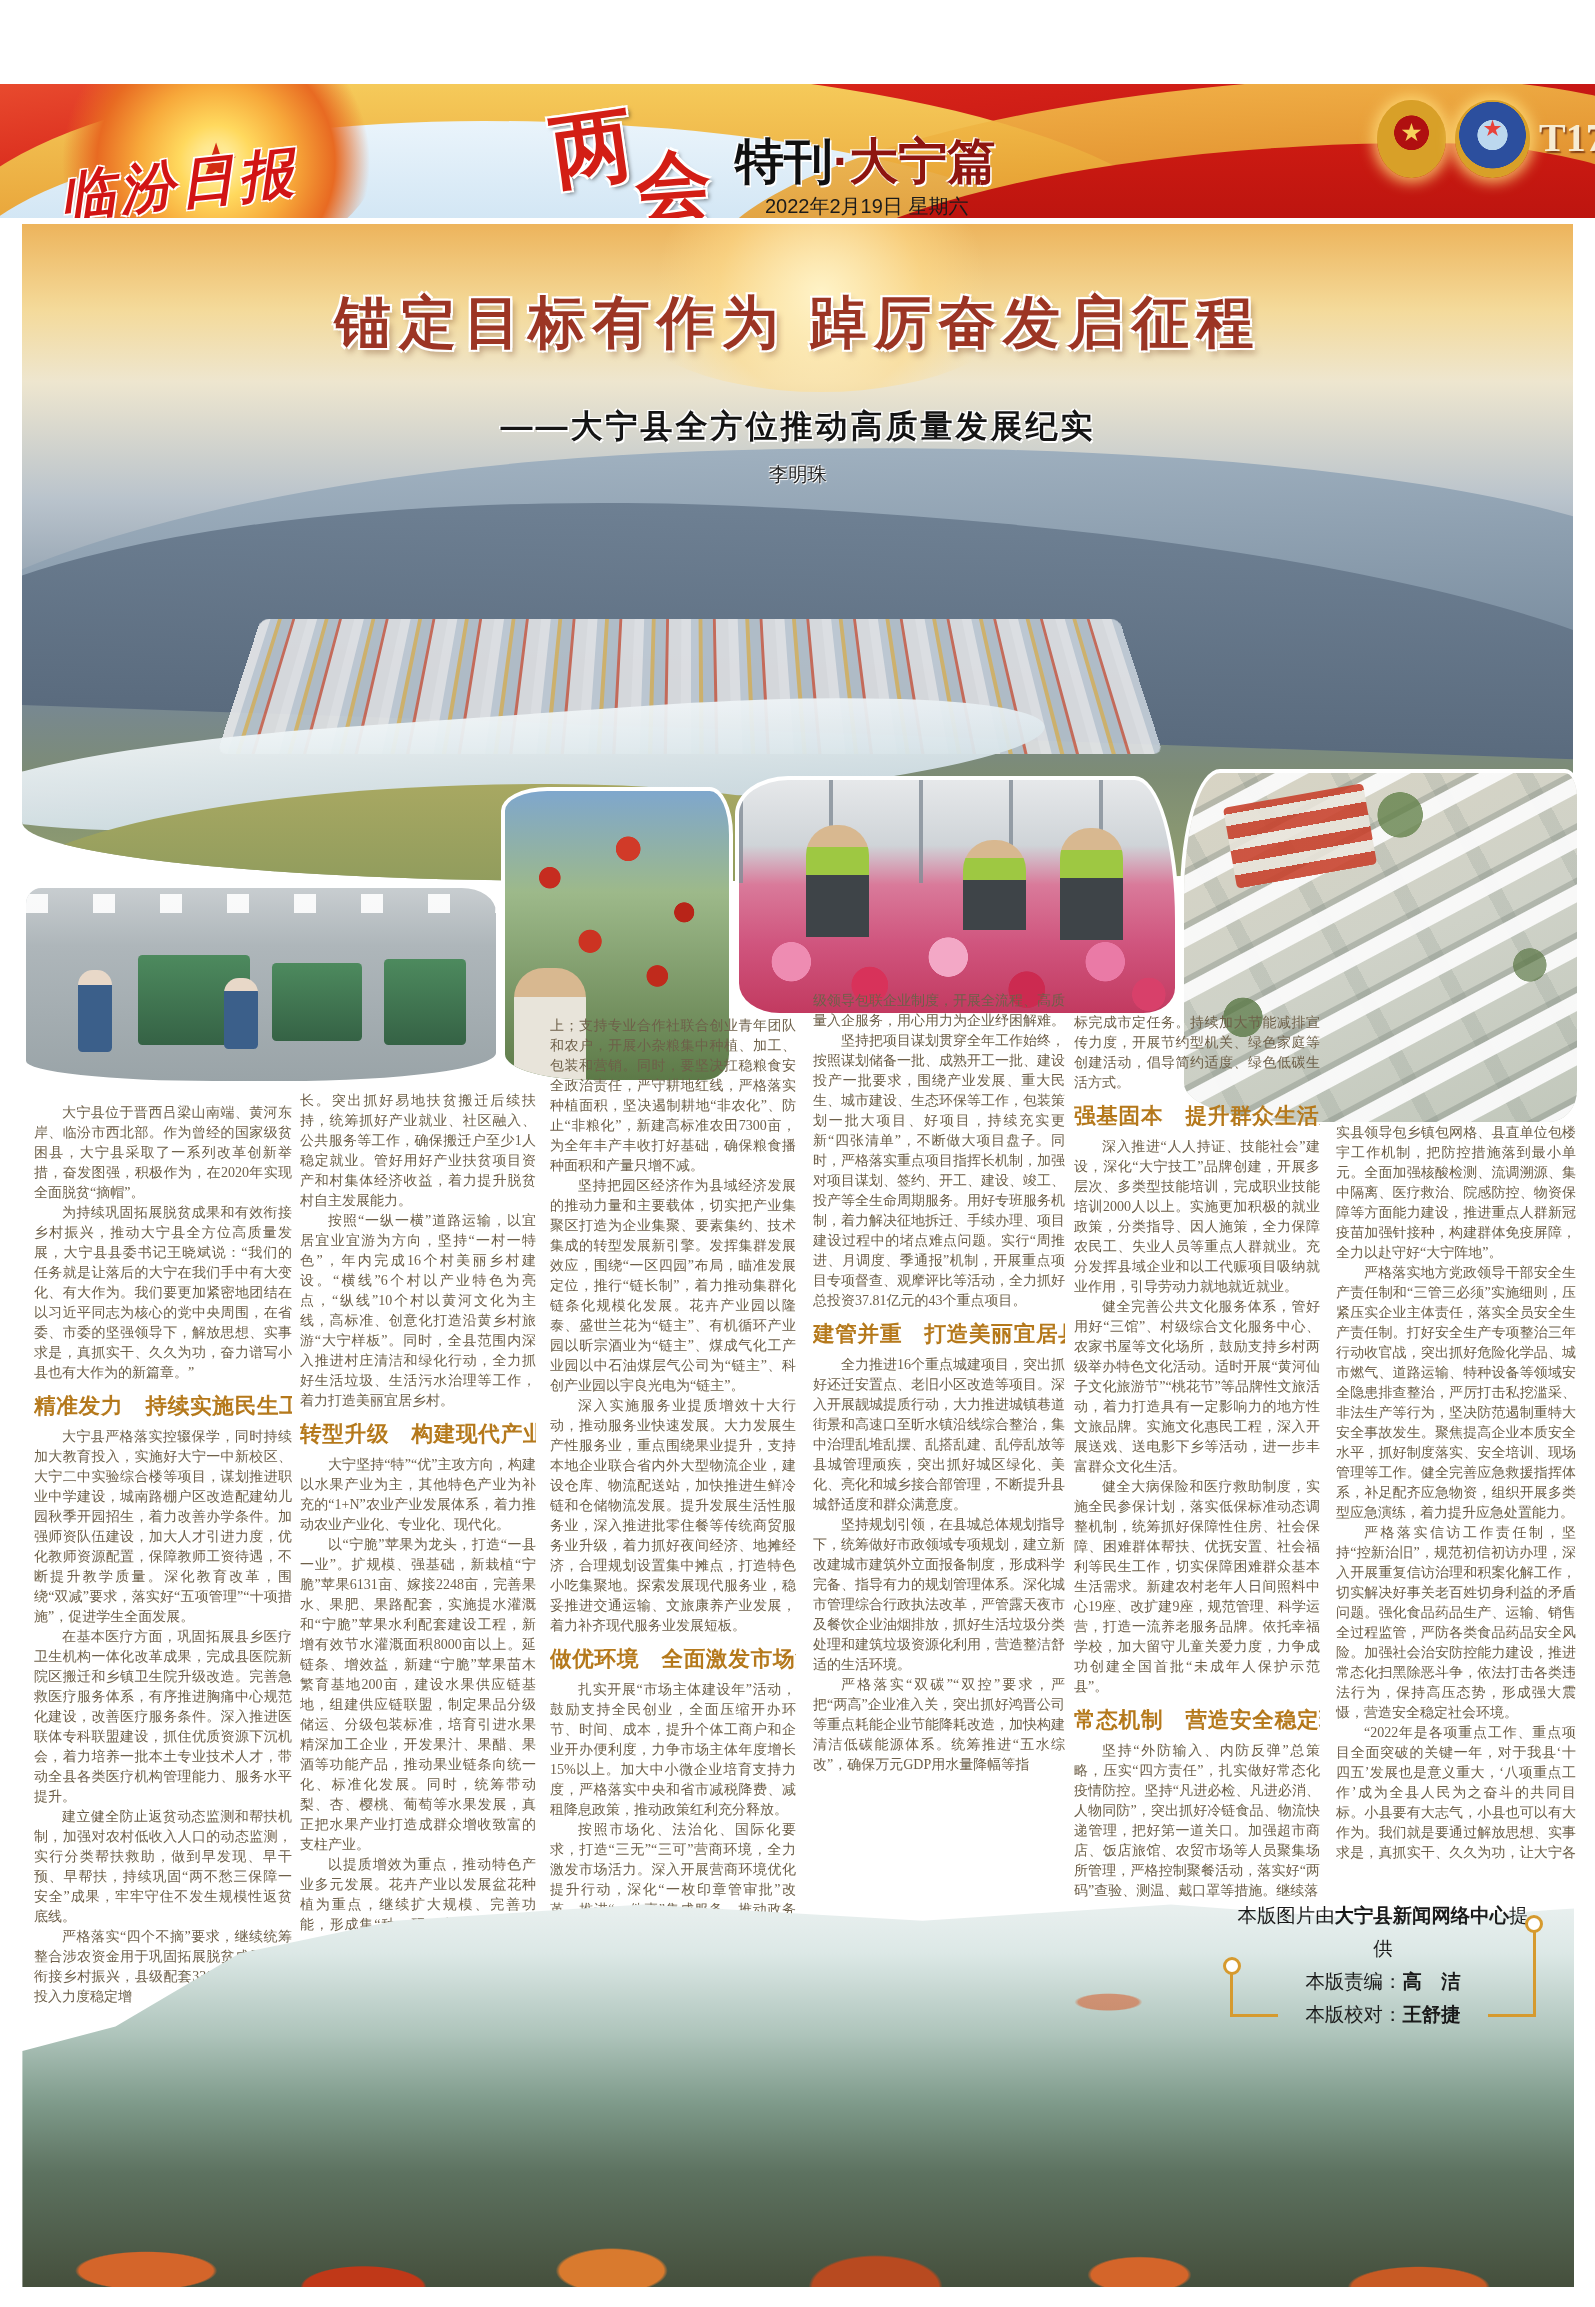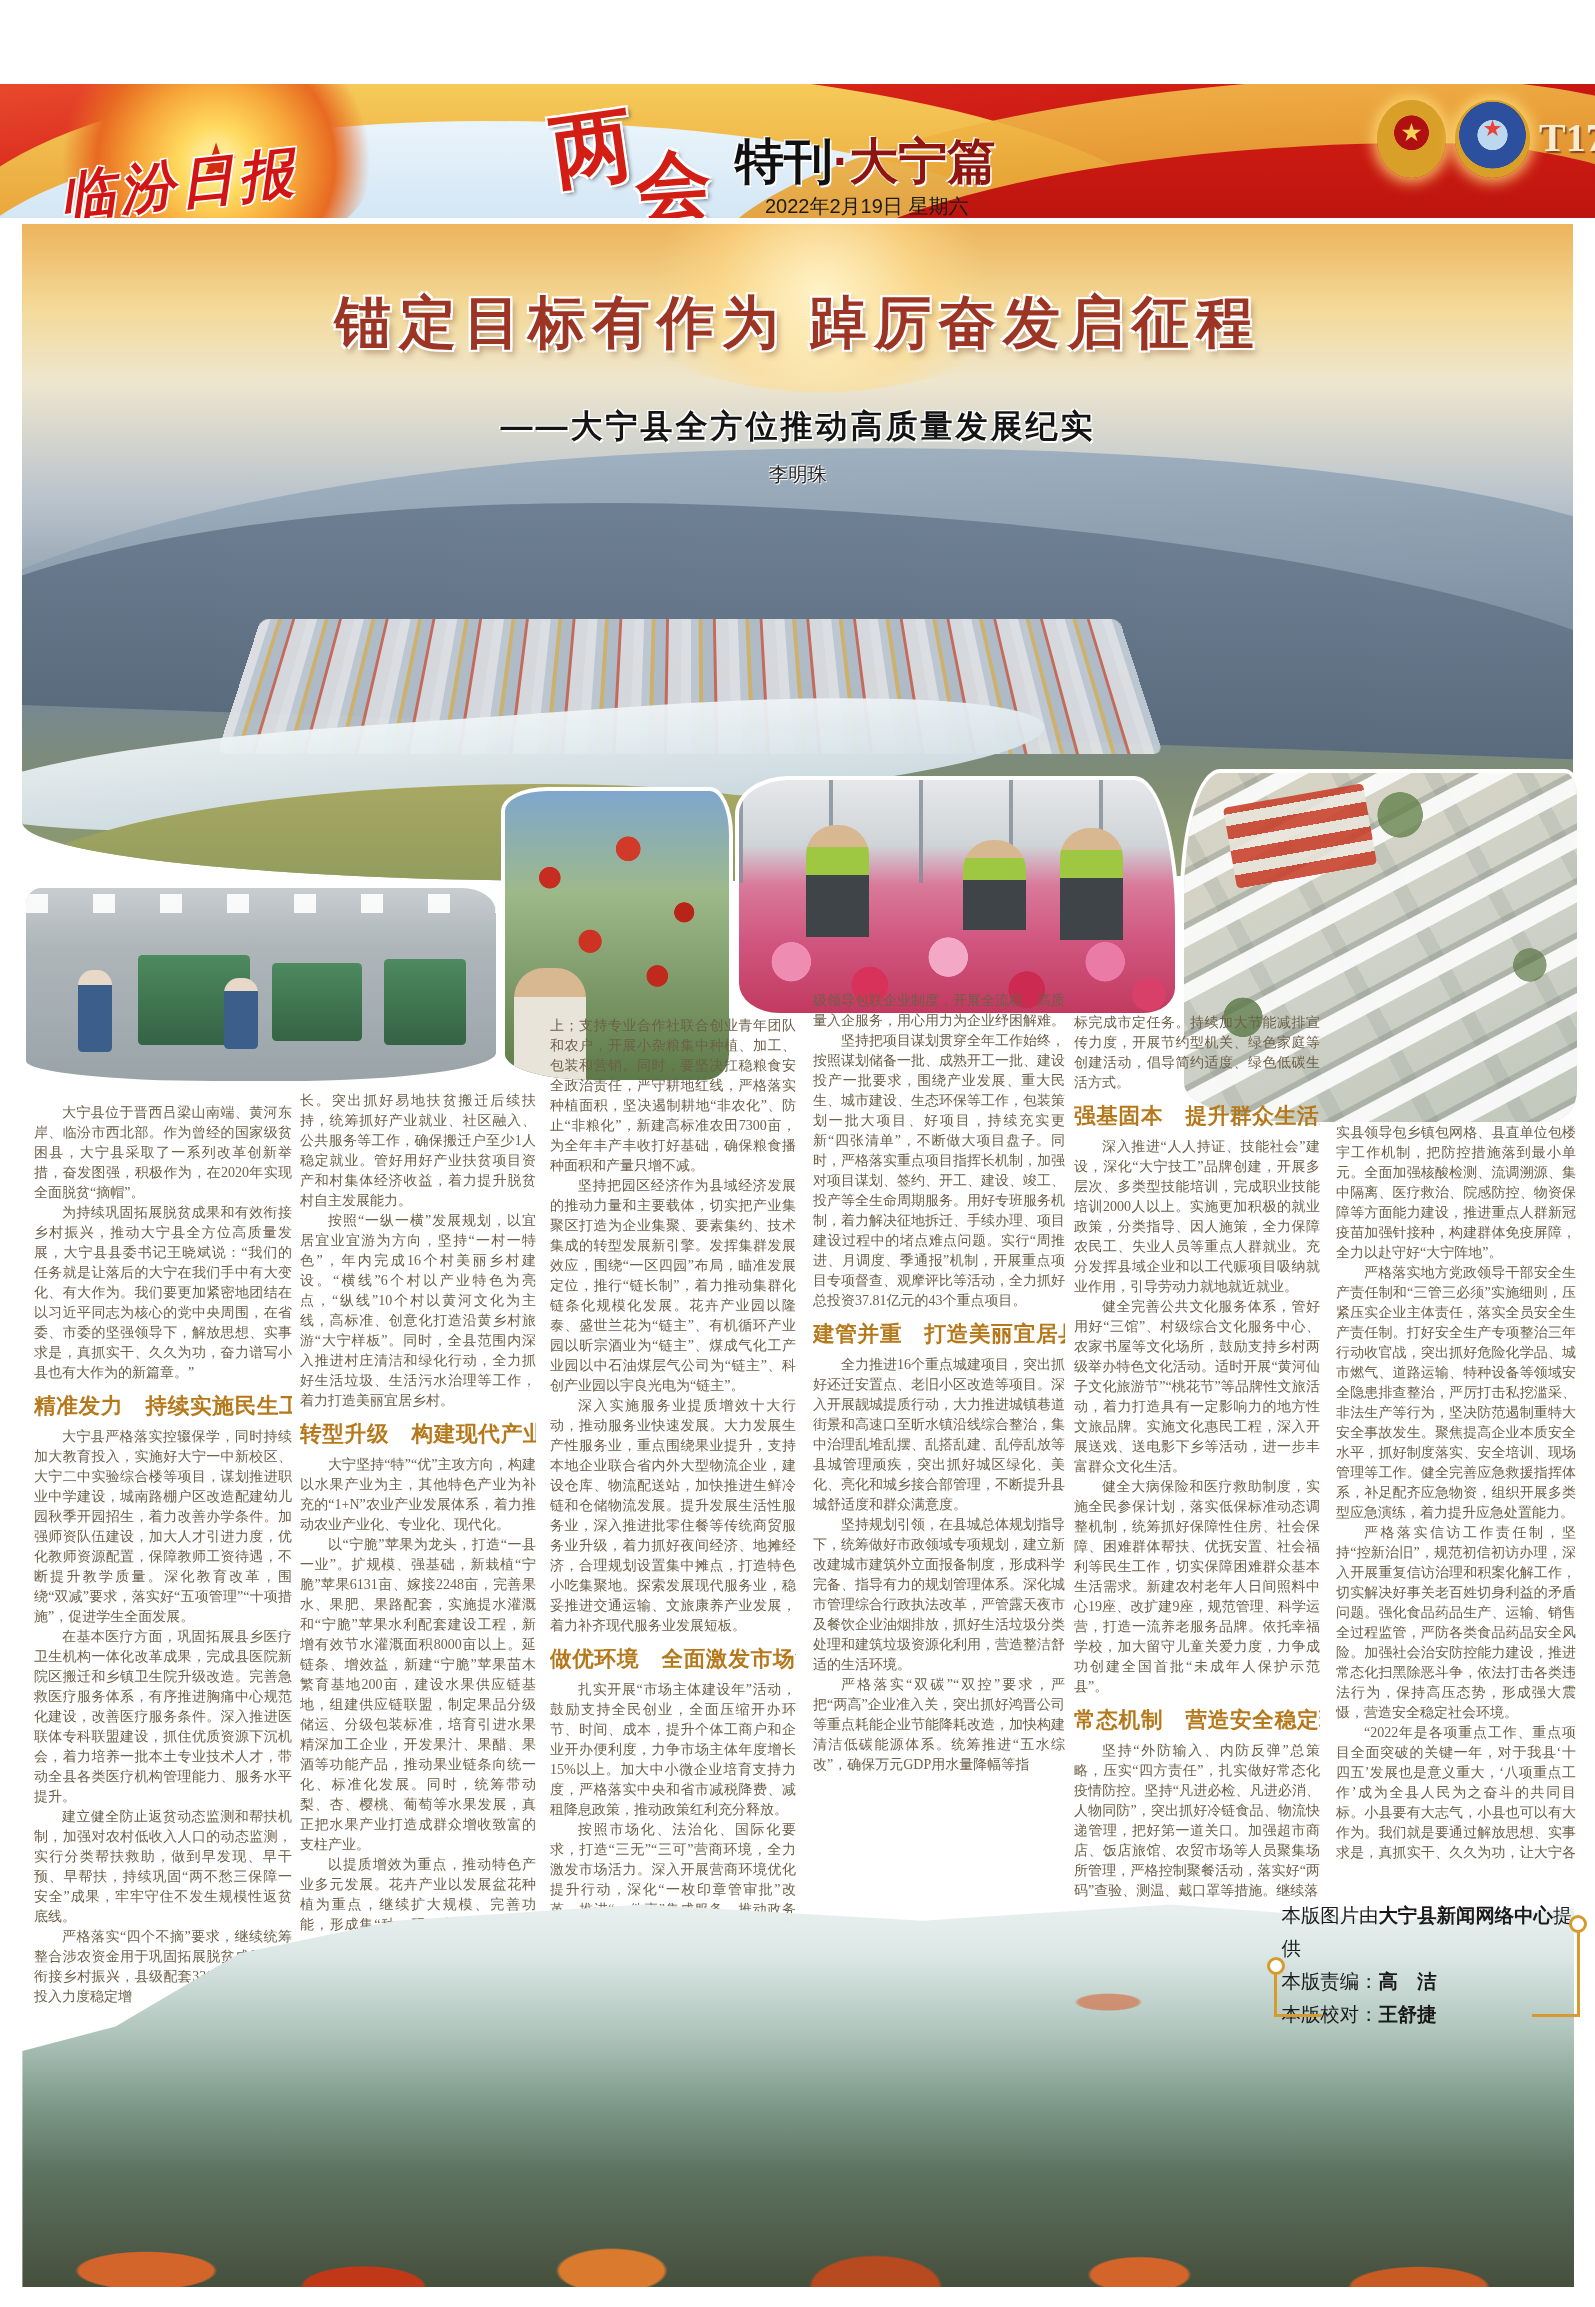--- a/index.html
+++ b/index.html
@@ -136,22 +136,22 @@
           background:linear-gradient(180deg,#f0f4f4 0%,#dce8e6 18%,#aec4bb 38%,#7e9a8a 55%,#5d7260 72%,#454f3c 100%);}
   #photo-bottom .autumn{position:absolute;width:100%;height:100%;
           background:radial-gradient(ellipse at 8% 96%,#d4652a 0 67px,rgba(0,0,0,0) 71px),
                      radial-gradient(ellipse at 22% 100%,#c03818 0 60px,rgba(0,0,0,0) 63px),
                      radial-gradient(ellipse at 38% 96%,#d97a2e 0 52px,rgba(0,0,0,0) 56px),
                      radial-gradient(ellipse at 55% 100%,#b84a20 0 63px,rgba(0,0,0,0) 67px),
                      radial-gradient(ellipse at 72% 97%,#d4652a 0 48px,rgba(0,0,0,0) 52px),
                      radial-gradient(ellipse at 90% 100%,#c85a24 0 67px,rgba(0,0,0,0) 71px),
                      radial-gradient(ellipse at 70% 30%,rgba(216,90,40,.55) 0 30px,rgba(0,0,0,0) 34px);}
   
-  #info-box{position:absolute;left:1277px;top:1889px;width:300px;height:125px;padding:10.4px 4.5px;
-          box-sizing:border-box;text-align:left;font-size:19.4px;line-height:33px;color:#1a1a1a;
+  #info-box{position:absolute;left:1233px;top:1889px;width:300px;height:125px;padding:10.4px 4.5px;
+          box-sizing:border-box;text-align:center;font-size:19.4px;line-height:33px;color:#1a1a1a;
           font-family:"Liberation Sans",sans-serif;}
   #info-box .corner{position:absolute;width:45px;height:45px;border:0 solid #d69a2e;}
   #info-box .c-bl{left:-3px;bottom:-3px;border-left-width:3px;border-bottom-width:3px;}
   #info-box .c-br{right:-3px;bottom:-3px;border-right-width:3px;border-bottom-width:3px;height:82px;}
   #info-box .dot{position:absolute;width:12px;height:12px;border:3px solid #d69a2e;border-radius:50%;background:#fff;}
   #info-box .d1{left:-9.7px;bottom:39px;}
   #info-box .d2{right:-9.7px;bottom:81px;}
   #info-box b{font-weight:bold;}
 </style>
 </head>
@@ -224,21 +224,21 @@
       <p class="body-p">大宁县位于晋西吕梁山南端、黄河东岸、临汾市西北部。作为曾经的国家级贫困县，大宁县采取了一系列改革创新举措，奋发图强，积极作为，在2020年实现全面脱贫“摘帽”。</p>
       <p class="body-p">为持续巩固拓展脱贫成果和有效衔接乡村振兴，推动大宁县全方位高质量发展，大宁县县委书记王晓斌说：“我们的任务就是让落后的大宁在我们手中有大变化、有大作为。我们要更加紧密地团结在以习近平同志为核心的党中央周围，在省委、市委的坚强领导下，解放思想、实事求是，真抓实干、久久为功，奋力谱写小县也有大作为的新篇章。”</p>
       <h3 class="sec-heading">精准发力　持续实施民生工程</h3>
       <p class="body-p">大宁县严格落实控辍保学，同时持续加大教育投入，实施好大宁一中新校区、大宁二中实验综合楼等项目，谋划推进职业中学建设，城南路棚户区改造配建幼儿园秋季开园招生，着力改善办学条件。加强师资队伍建设，加大人才引进力度，优化教师资源配置，保障教师工资待遇，不断提升教学质量。深化教育改革，围绕“双减”要求，落实好“五项管理”“十项措施”，促进学生全面发展。</p>
       <p class="body-p">在基本医疗方面，巩固拓展县乡医疗卫生机构一体化改革成果，完成县医院新院区搬迁和乡镇卫生院升级改造。完善急救医疗服务体系，有序推进胸痛中心规范化建设，改善医疗服务条件。深入推进医联体专科联盟建设，抓住优质资源下沉机会，着力培养一批本土专业技术人才，带动全县各类医疗机构管理能力、服务水平提升。</p>
       <p class="body-p">建立健全防止返贫动态监测和帮扶机制，加强对农村低收入人口的动态监测，实行分类帮扶救助，做到早发现、早干预、早帮扶，持续巩固“两不愁三保障一安全”成果，牢牢守住不发生规模性返贫底线。</p>
       <p class="body-p">严格落实“四个不摘”要求，继续统筹整合涉农资金用于巩固拓展脱贫成果有效衔接乡村振兴，县级配套3300万元，保持投入力度稳定增</p>
     </div>
   <div id="col2" class="col">
       <p class="body-p no-indent">长。突出抓好易地扶贫搬迁后续扶持，统筹抓好产业就业、社区融入、公共服务等工作，确保搬迁户至少1人稳定就业。管好用好产业扶贫项目资产和村集体经济收益，着力提升脱贫村自主发展能力。</p>
-      <p class="body-p">按照“一纵一横”发展规划，以宜居宜业宜游为方向，坚持“一村一特色”，年内完成16个村美丽乡村建设。“横线”6个村以产业特色为亮点，“纵线”10个村以黄河文化为主线，高标准、创意化打造沿黄乡村旅游“大宁样板”。同时，全县范围内深入推进村庄清洁和绿化行动，全力抓好生活垃圾、生活污水治理等工作，着力打造美丽宜居乡村。</p>
+      <p class="body-p">按照“一纵一横”道路运输，以宜居宜业宜游为方向，坚持“一村一特色”，年内完成16个村美丽乡村建设。“横线”6个村以产业特色为亮点，“纵线”10个村以黄河文化为主线，高标准、创意化打造沿黄乡村旅游“大宁样板”。同时，全县范围内深入推进村庄清洁和绿化行动，全力抓好生活垃圾、生活污水治理等工作，着力打造美丽宜居乡村。</p>
       <h3 class="sec-heading">转型升级　构建现代产业体系</h3>
       <p class="body-p">大宁坚持“特”“优”主攻方向，构建以水果产业为主，其他特色产业为补充的“1+N”农业产业发展体系，着力推动农业产业化、专业化、现代化。</p>
       <p class="body-p">以“宁脆”苹果为龙头，打造“一县一业”。扩规模、强基础，新栽植“宁脆”苹果6131亩、嫁接2248亩，完善果水、果肥、果路配套，实施提水灌溉和“宁脆”苹果水利配套建设工程，新增有效节水灌溉面积8000亩以上。延链条、增效益，新建“宁脆”苹果苗木繁育基地200亩，建设水果供应链基地，组建供应链联盟，制定果品分级储运、分级包装标准，培育引进水果精深加工企业，开发果汁、果醋、果酒等功能产品，推动果业链条向统一化、标准化发展。同时，统筹带动梨、杏、樱桃、葡萄等水果发展，真正把水果产业打造成群众增收致富的支柱产业。</p>
       <p class="body-p">以提质增效为重点，推动特色产业多元发展。花卉产业以发展盆花种植为重点，继续扩大规模、完善功能，形成集“种、研、产、供、销”为一体的完整产业链。蔬菜产业以政拓公司、绿康园专业合作社为带动，在沿川地带重点发展羊肚菌、香菇、木耳等食用菌，统筹抓好优质瓜菜种植，集中打造沿川蔬菜产业集群。小杂粮产业依托昕宗酒业，采取订单种植模式，发展酿造型高粱3万亩以</p>
     </div>
   <div id="col3" class="col">
       <p class="body-p no-indent">上；支持专业合作社联合创业青年团队和农户，开展小杂粮集中种植、加工、包装和营销。同时，要坚决扛稳粮食安全政治责任，严守耕地红线，严格落实种植面积，坚决遏制耕地“非农化”、防止“非粮化”，新建高标准农田7300亩，为全年丰产丰收打好基础，确保粮食播种面积和产量只增不减。</p>
       <p class="body-p">坚持把园区经济作为县域经济发展的推动力量和主要载体，切实把产业集聚区打造为企业集聚、要素集约、技术集成的转型发展新引擎。发挥集群发展效应，围绕“一区四园”布局，瞄准发展定位，推行“链长制”，着力推动集群化链条化规模化发展。花卉产业园以隆泰、盛世兰花为“链主”、有机循环产业园以昕宗酒业为“链主”、煤成气化工产业园以中石油煤层气公司为“链主”、科创产业园以宇良光电为“链主”。</p>
       <p class="body-p">深入实施服务业提质增效十大行动，推动服务业快速发展。大力发展生产性服务业，重点围绕果业提升，支持本地企业联合省内外大型物流企业，建设仓库、物流配送站，加快推进生鲜冷链和仓储物流发展。提升发展生活性服务业，深入推进批零住餐等传统商贸服务业升级，着力抓好夜间经济、地摊经济，合理规划设置集中摊点，打造特色小吃集聚地。探索发展现代服务业，稳妥推进交通运输、文旅康养产业发展，着力补齐现代服务业发展短板。</p>
       <h3 class="sec-heading">做优环境　全面激发市场活力</h3>

